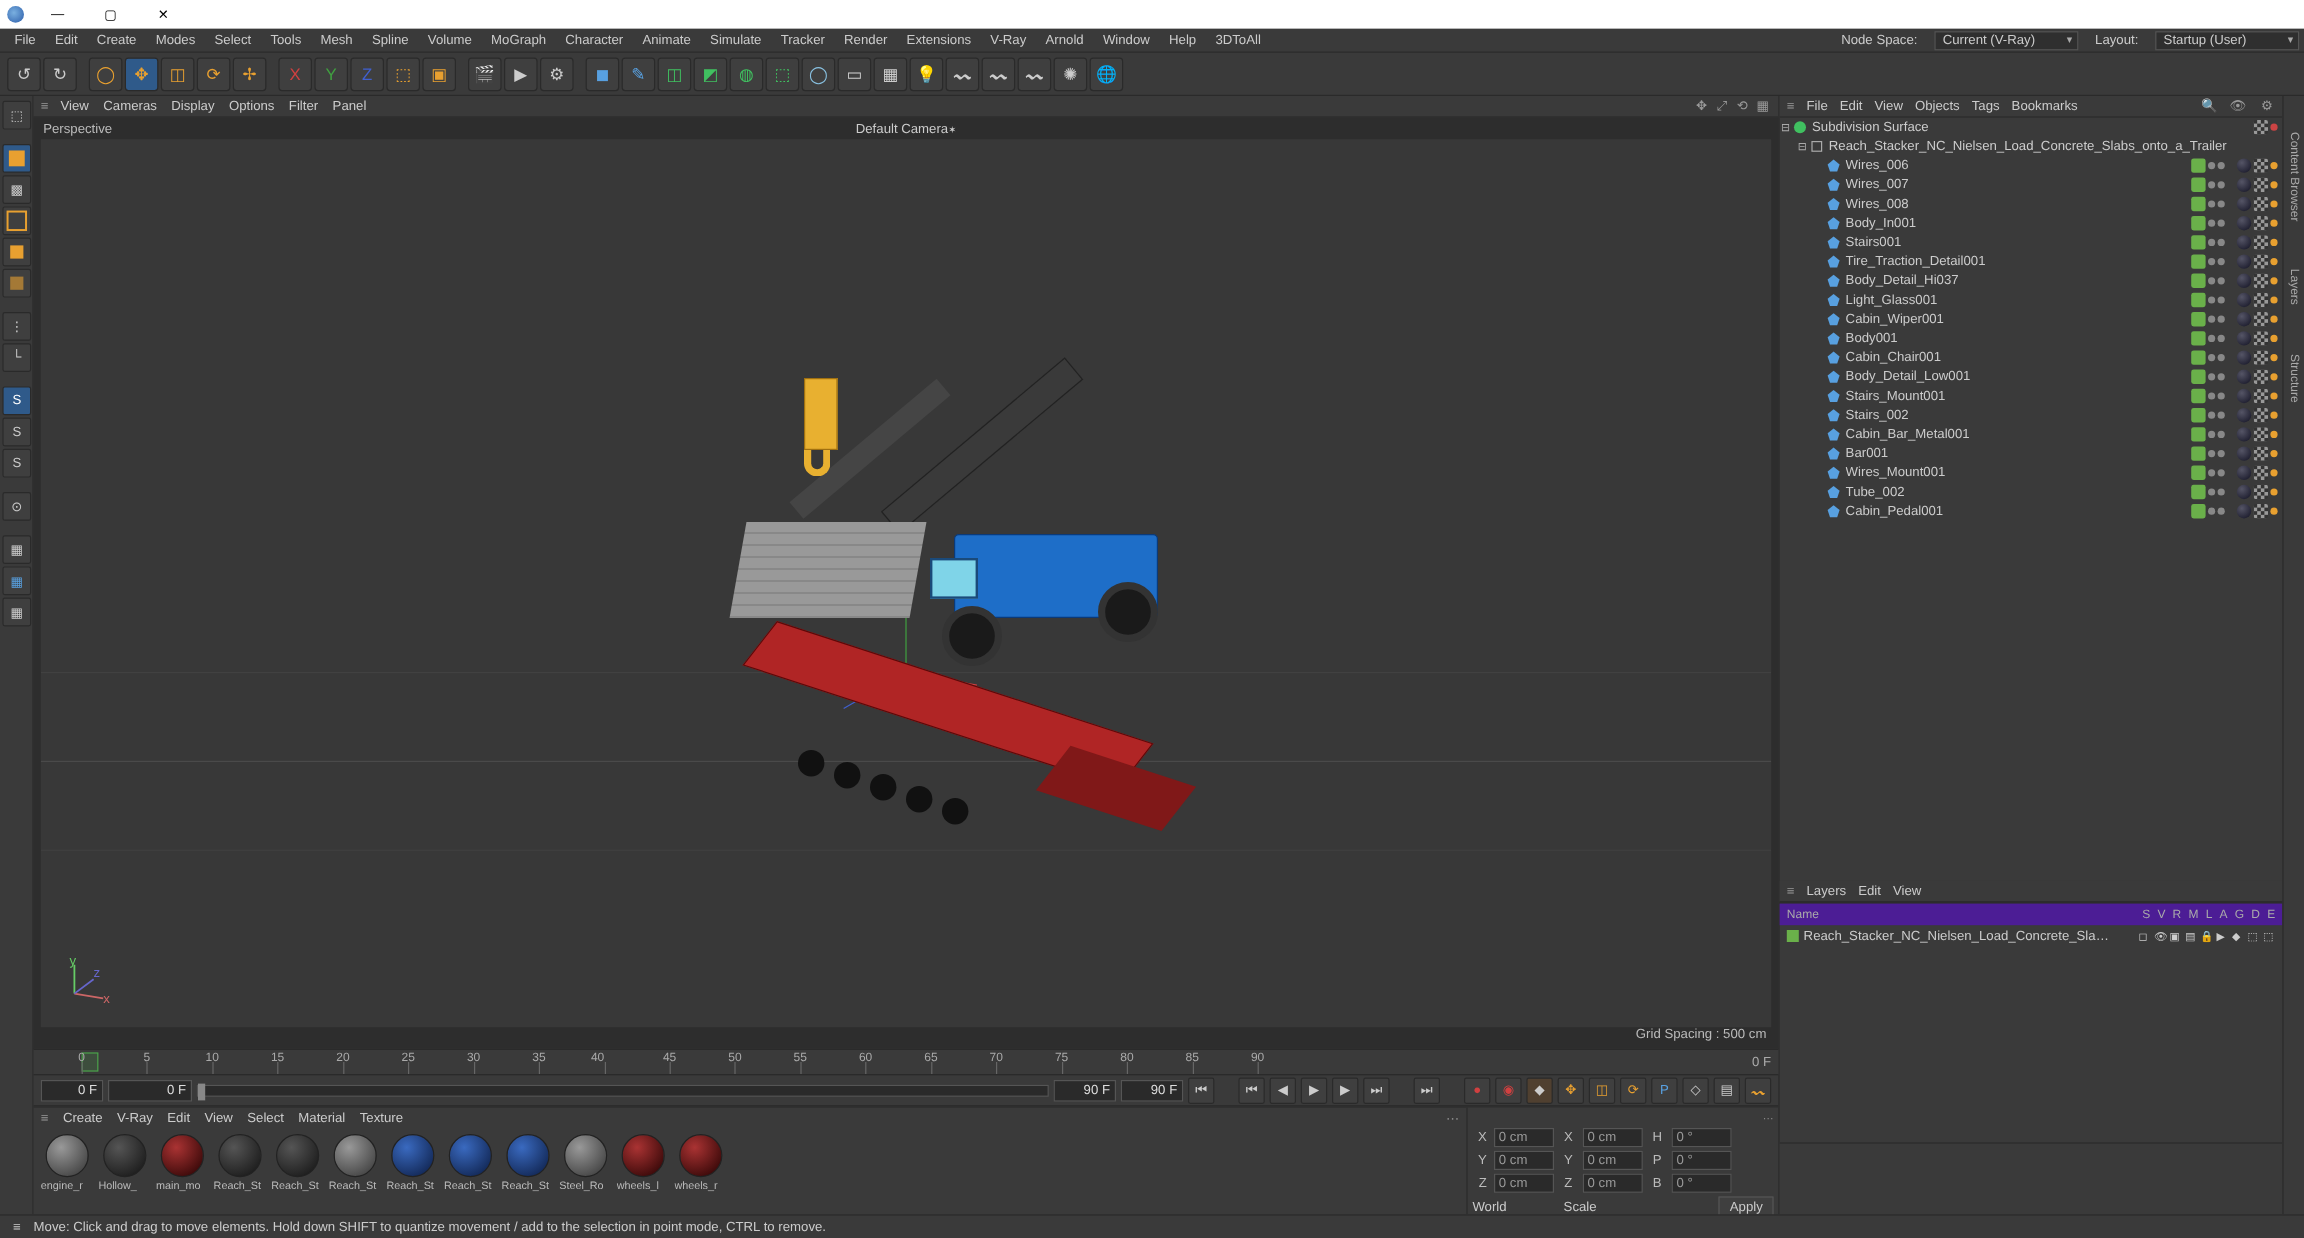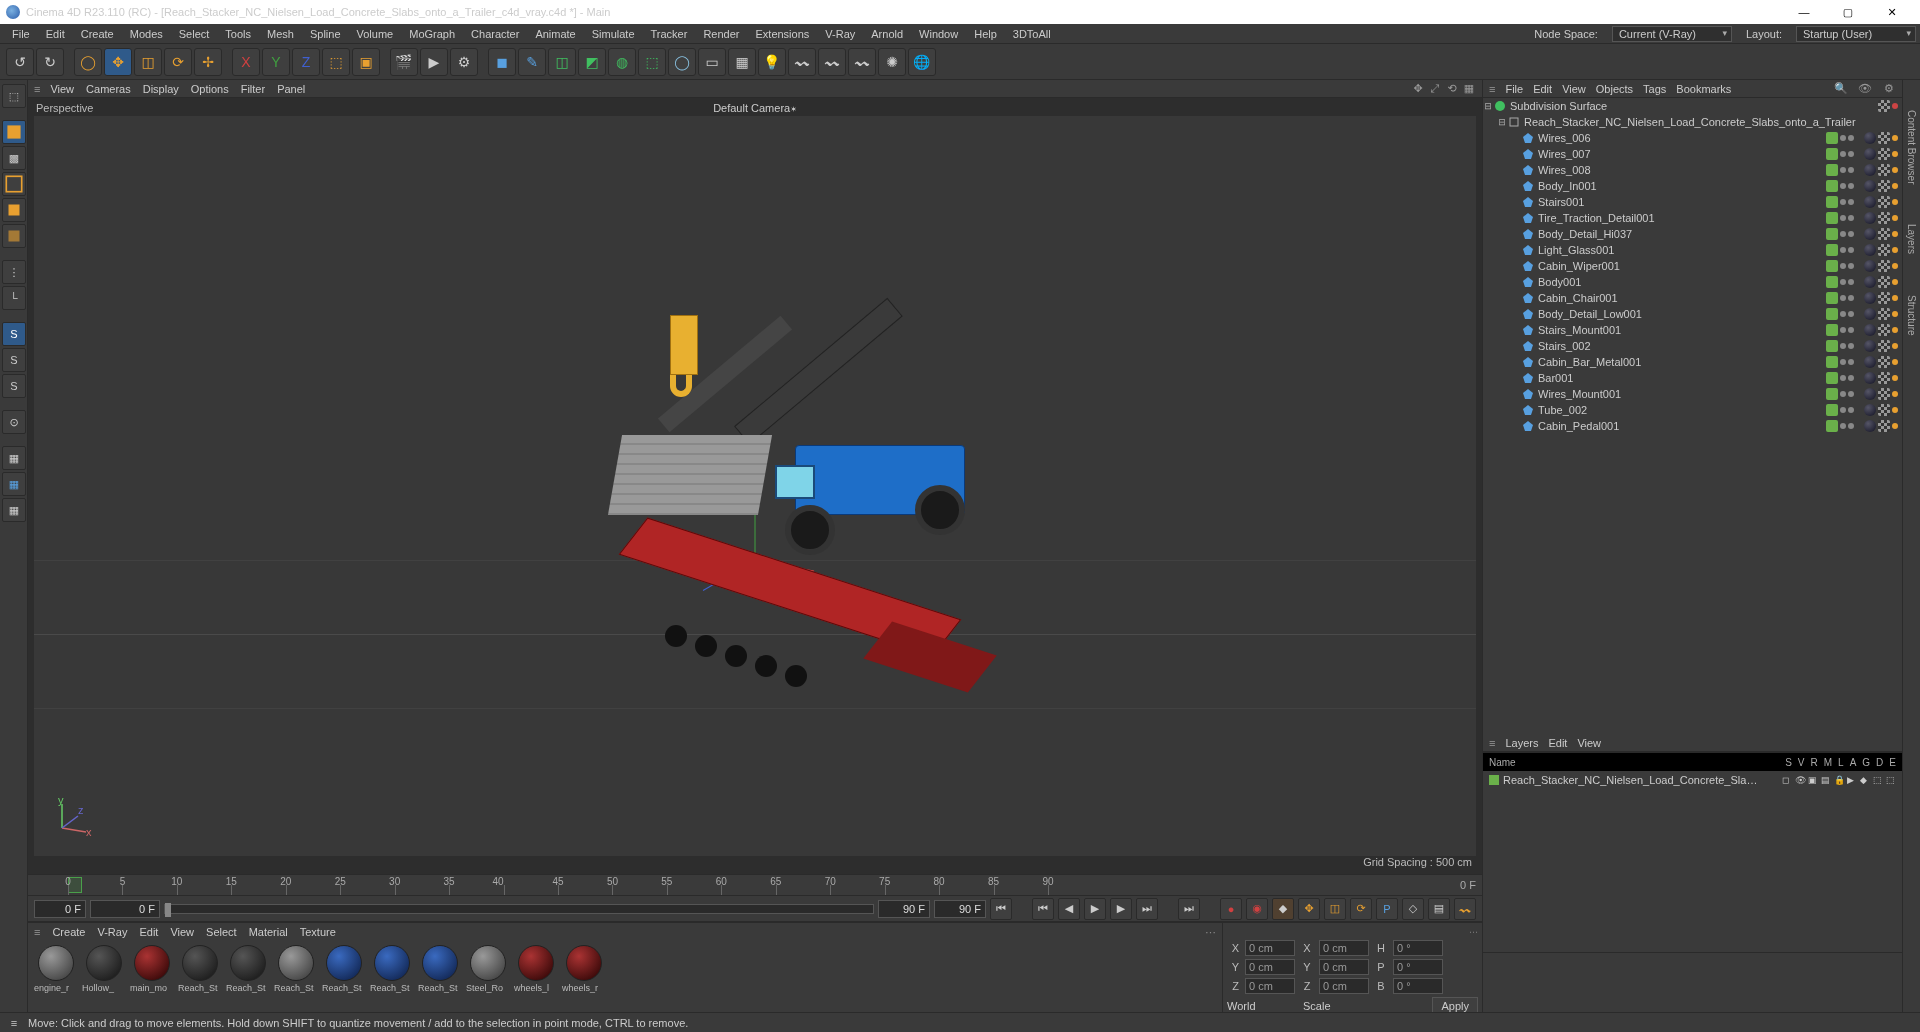--- a/index.html
+++ b/index.html
@@ -78,21 +78,21 @@
 .tree-row .objicon { width:14px; height:14px; margin-right:3px; display:flex; align-items:center; justify-content:center; }
 .tree-row .objname { flex:1; white-space:nowrap; overflow:hidden; text-overflow:ellipsis; }
 .tree-row .tags { display:flex; gap:2px; align-items:center; }
 .tag { width:12px; height:12px; border-radius:2px; }
 .tag.green { background:#6ab04a; }
 .tag.dot { width:6px; height:6px; border-radius:50%; background:#888; }
 .tag.sphere { background:radial-gradient(circle at 35% 30%,#556,#112); border-radius:50%; }
 .tag.checker { background:repeating-conic-gradient(#999 0 90deg,#333 0 180deg); background-size:6px 6px; }
 .tag.orange { width:6px; height:6px; border-radius:50%; background:#e8a030; }
 .layers-panel { height:200px; display:flex; flex-direction:column; border-top:1px solid #2a2a2a; }
-.layers-header { height:18px; display:flex; align-items:center; padding:0 6px; background:#000000;text-align:center; }
+.layers-header { height:18px; display:flex; align-items:center; padding:0 6px; background:#4c1d95;text-align:center; }
 .layers-header .col { font-size:10px; color:#aaa; }
 .layers-body { flex:1; }
 .layer-row { height:18px; display:flex; align-items:center; padding:0 6px; }
 .layer-swatch { width:10px; height:10px; background:#6ab04a; margin-right:4px; }
 .layer-row .flags { margin-left:auto; display:flex; gap:3px; }
 .layer-row .flag { width:10px; height:10px; }
 .right-tabs { width:18px; background:#3a3a3a; border-left:1px solid #2a2a2a; display:flex; flex-direction:column; align-items:center; padding-top:30px; gap:40px; }
 .right-tabs .vtab { writing-mode:vertical-rl; font-size:10px; color:#aaa; cursor:default; }
 .statusbar { height:20px; background:#3a3a3a; display:flex; align-items:center; padding:0 6px; border-top:1px solid #2a2a2a; }
 .statusbar .sicon { width:16px; height:16px; margin-right:6px; display:flex; align-items:center; justify-content:center; }
@@ -116,27 +116,20 @@
 .axis-center .ax { position:absolute; width:60px; height:1px; transform-origin:left center; }
 .axis-center .axx { background:#d04040; transform:rotate(10deg); }
 .axis-center .axy { background:#40a040; transform:rotate(-90deg); }
 .axis-center .axz { background:#4060d0; transform:rotate(150deg); }
 </style>
 </head>
 <body>
 
 <div class="titlebar">
   <div class="logo"></div>
-  <div class="title">
-    <span>Cinema 4D R23.110 (RC)</span>
-    <span> - </span>
-    <span>[Reach_Stacker_NC_Nielsen_Load_Concrete_Slabs_onto_a_Trailer_c4d_vray.c4d *]</span>
-    <span> - </span>
-    <span>Main</span>
-  </div>
   <div class="winbtn">—</div>
   <div class="winbtn">▢</div>
   <div class="winbtn">✕</div>
 </div>
 
 <div class="menubar">
   <div id="main-menus" style="display:flex">
       <div class="menu">File</div>
       <div class="menu">Edit</div>
       <div class="menu">Create</div>

